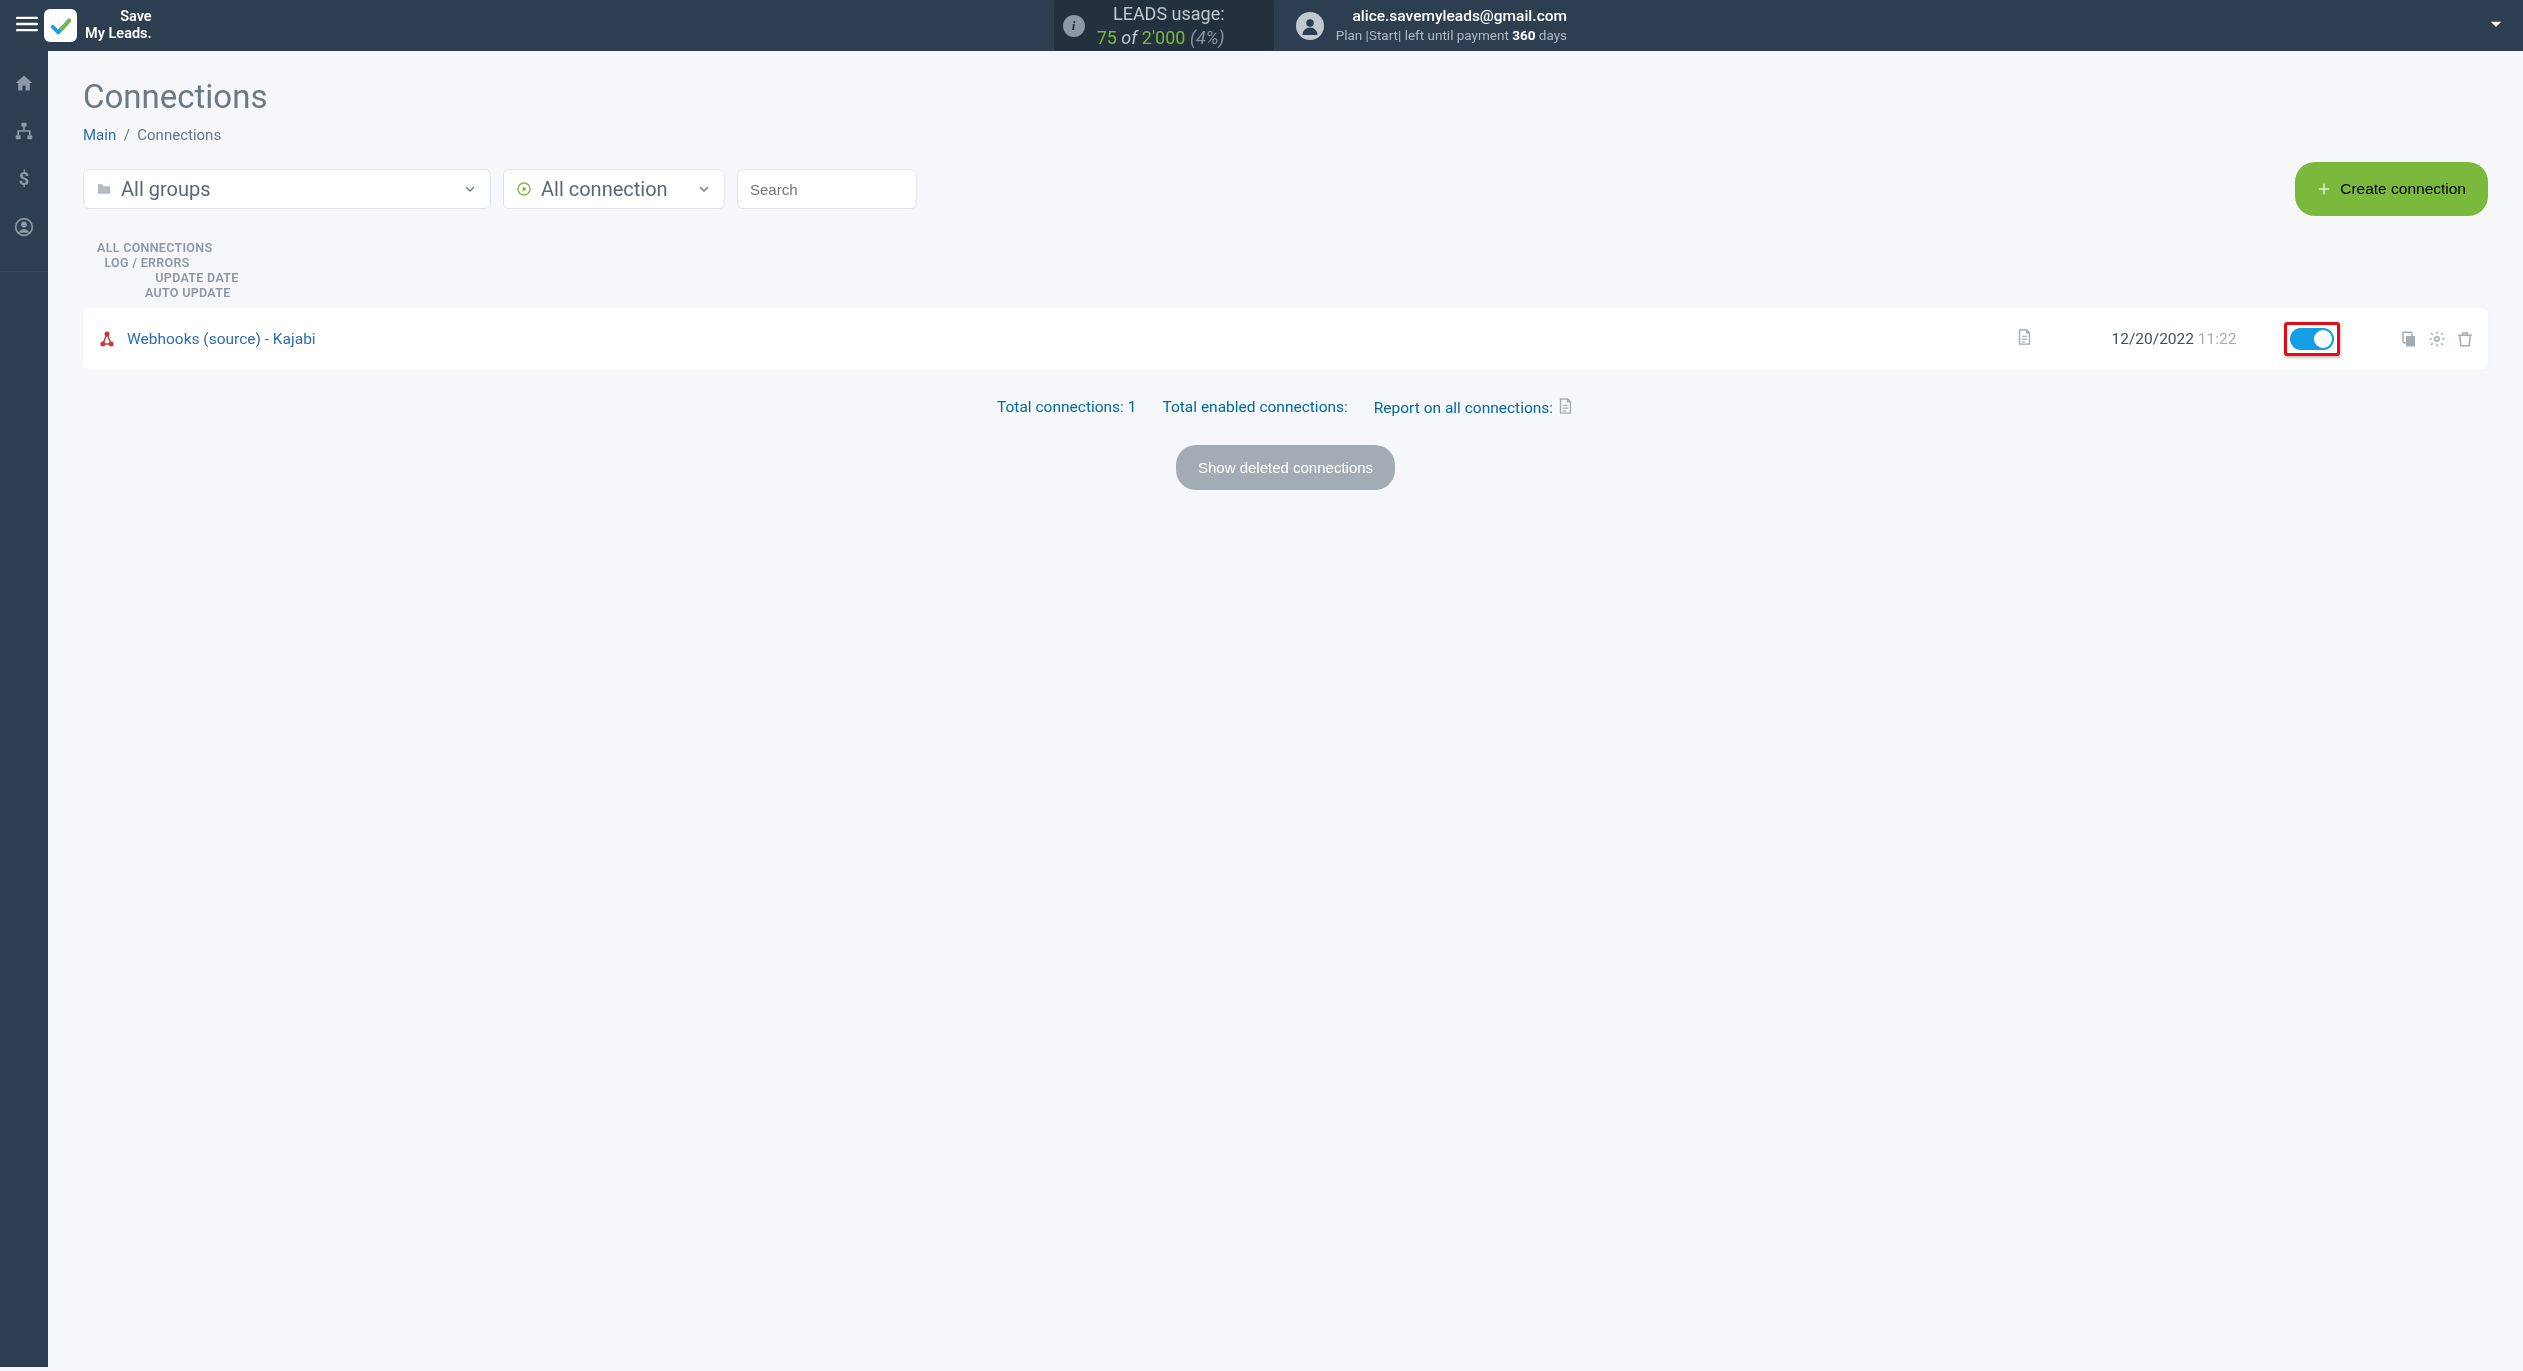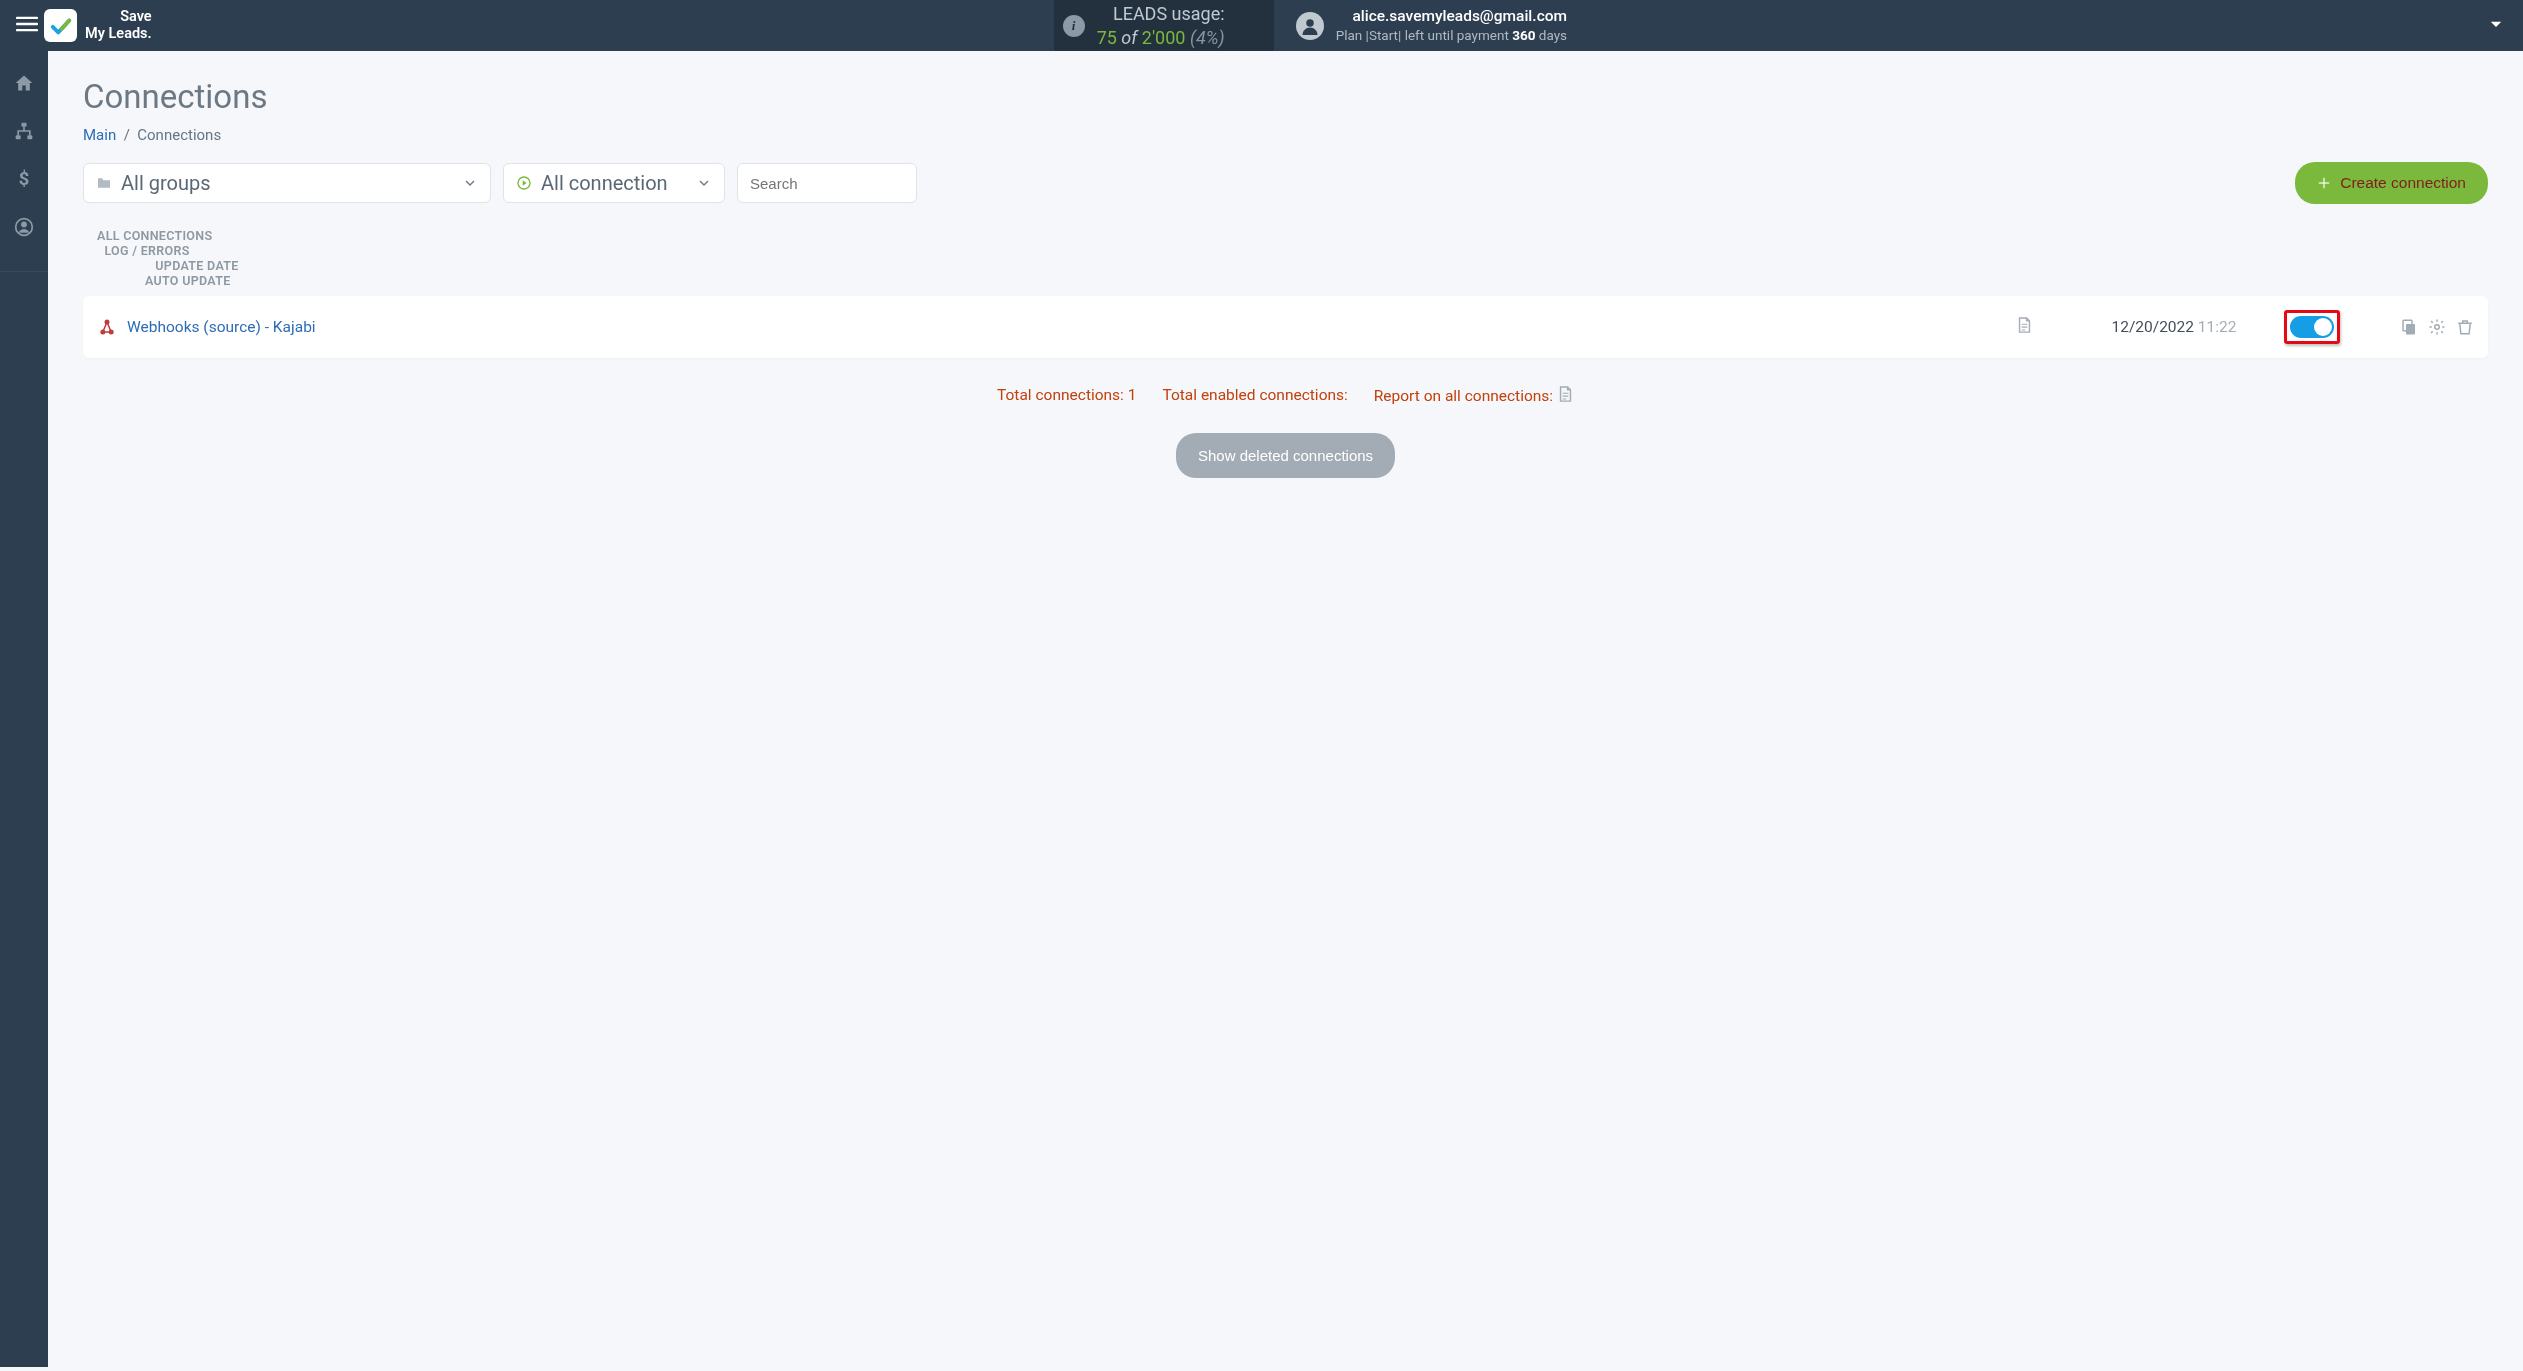--- a/index.html
+++ b/index.html
@@ -89,23 +89,23 @@
 .dd-groups { width: 408px; }
 .dd-conn { width: 222px; }
 .dropdown .dd-icon { width: 16px; height: 16px; margin-right: 9px; fill: #b2bbc4; }
 .dropdown .dd-icon.green { fill: none; stroke: #7bb93c; }
 .dropdown .dd-label { color: #596874; font-size: 20px; flex: 1; }
 .dropdown .dd-caret { margin-left: auto; }
 .search-input { width: 180px; }
 .search-input input { border: none; outline: none; font-size: 15px; width: 100%; color: #596874; background: transparent; }
 .create-btn {
   margin-left: auto;
-  background: #7bb93c; color: #7f1d1d;
+  background: #7bb93c; color: #000000;
   border: none; border-radius: 20px;
-  height: 42px; padding: 0 22px;
+  height: 54px; padding: 0 22px;
   font-size: 15.5px; font-weight: 500;
   display: flex; align-items: center; gap: 9px;
   cursor: pointer;
 }
 .table-head {
   display: flex; padding: 10px 14px 8px 14px;
   font-size: 12.5px; color: #8d98a3; letter-spacing: 0.3px;
   text-transform: uppercase; font-weight: 600; flex-direction: column;
 }
 .col-name { flex: 1; }
@@ -132,21 +132,21 @@
 .toggle {
   width: 44px; height: 22px; background: #159ee6;
   border-radius: 22px; position: relative; cursor: pointer;
 }
 .toggle .thumb {
   position: absolute; right: 2px; top: 2px;
   width: 18px; height: 18px; background: #fff; border-radius: 50%;
 }
 .row-actions { display: flex; gap: 10px; margin-left: auto; }
 .row-actions svg { width: 18px; height: 18px; fill: #a3acb5; cursor: pointer; }
-.summary { text-align: center; margin-top: 26px; color: #c2410c; font-size: 15.5px; }
+.summary { text-align: center; margin-top: 26px; color: #0369a1; font-size: 15.5px; }
 .summary-items { display: inline-flex; gap: 26px; align-items: center; }
 .summary-items .doc-icon { display: inline-block; vertical-align: -3px; }
 .show-deleted {
   display: block; margin: 28px auto 0;
   background: #a3acb5; color: #fff; border: none;
   border-radius: 20px; padding: 14px 22px;
   font-size: 15px; cursor: pointer;
 }
 </style>
 </head>

